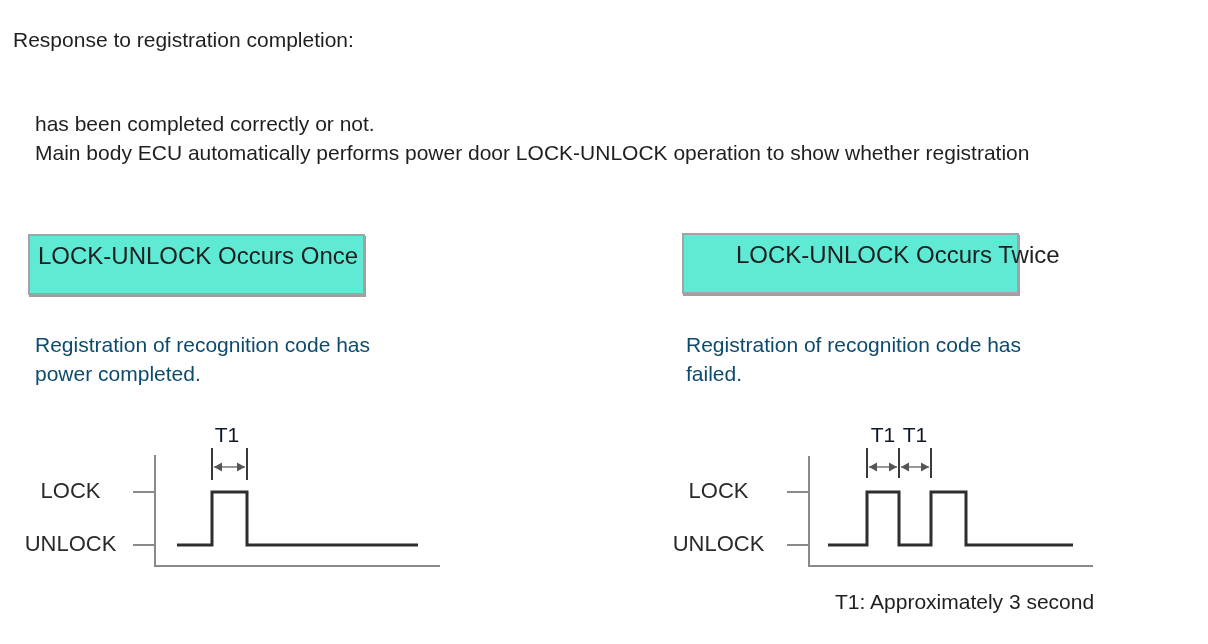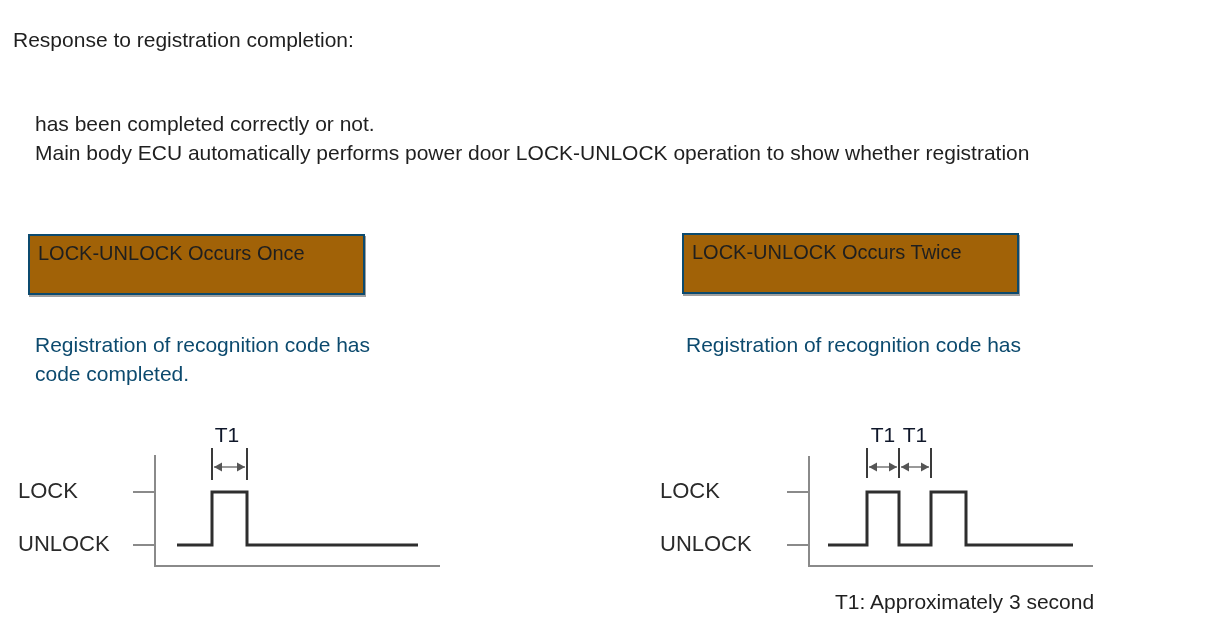--- a/index.html
+++ b/index.html
@@ -11,36 +11,36 @@
     color:#222222;
     overflow:hidden;
   }
   #diagram-svg{position:absolute;left:0;top:0;width:1208px;height:644px;}
   .txt{position:absolute;white-space:nowrap;font-size:21px;line-height:29px;color:#1f1f1f;}
   .title{left:13px;top:25px;}
   .intro{left:35px;top:109px;}
   .result-box{
     position:absolute;
     width:337px;height:61px;
-    border:2px solid #0c4a6e;
+    border:2px solid #a3a3a3;
     box-shadow:1px 2px 0 #9f9f9f;
     box-sizing:border-box;
-    background:#a16207;
-    font-size:20px;color:#1f1f1f;
+    background:#5eead4;
+    font-size:24px;color:#1f1f1f;
   }
   .result-box .box-label{display:block;padding:6px 0 0 8px;white-space:nowrap;}
   .box-left{left:28px;top:234px;}
-  .box-right{left:682px;top:233px;}
+  .box-right{left:682px;top:233px;padding-left:44px;}
   .desc{position:absolute;top:330px;font-size:21px;line-height:29px;color:#0c4a6e;}
   .desc-left{left:35px;}
   .desc-right{left:686px;}
   .sig-label{
     position:absolute;
     font-size:22px;line-height:23px;color:#2a2a2a;
-    text-align:left;white-space:nowrap;
+    text-align:center;white-space:nowrap;
   }
   .lock-left{left:18px;top:479px;width:105px;}
   .unlock-left{left:18px;top:532px;width:105px;}
   .lock-right{left:660px;top:479px;width:117px;}
   .unlock-right{left:660px;top:532px;width:117px;}
   .t1-label{
     position:absolute;top:424px;
     font-size:21px;line-height:22px;color:#0f172a;
     transform:translateX(-50%);white-space:nowrap;
   }
@@ -91,25 +91,26 @@
   <div class="result-box box-left">
     <span class="box-label">LOCK-UNLOCK Occurs Once</span>
   </div>
 
   <div class="result-box box-right">
     <span class="box-label">LOCK-UNLOCK Occurs Twice</span>
   </div>
 
   <div class="desc desc-left">
     <div>Registration of recognition code has</div>
-    <div>code completed.</div>
+    <div>power completed.</div>
   </div>
 
   <div class="desc desc-right">
     <div>Registration of recognition code has</div>
+    <div>failed.</div>
   </div>
 
   <div class="sig-label lock-left">LOCK</div>
   <div class="sig-label unlock-left">UNLOCK</div>
 
   <div class="sig-label lock-right">LOCK</div>
   <div class="sig-label unlock-right">UNLOCK</div>
 
   <div class="t1-label t1-a">T1</div>
   <div class="t1-label t1-b">T1</div>

